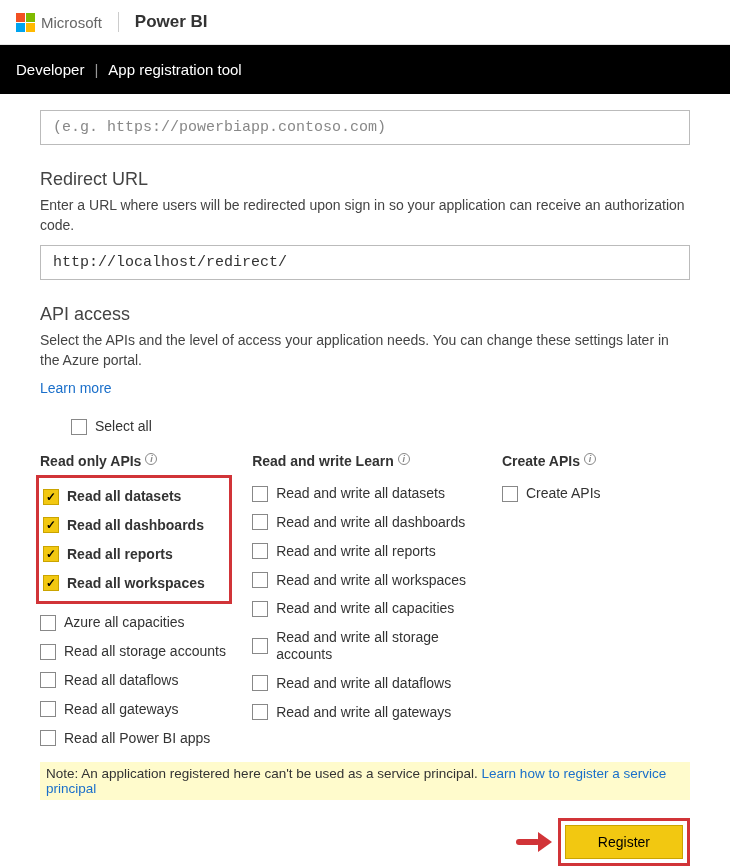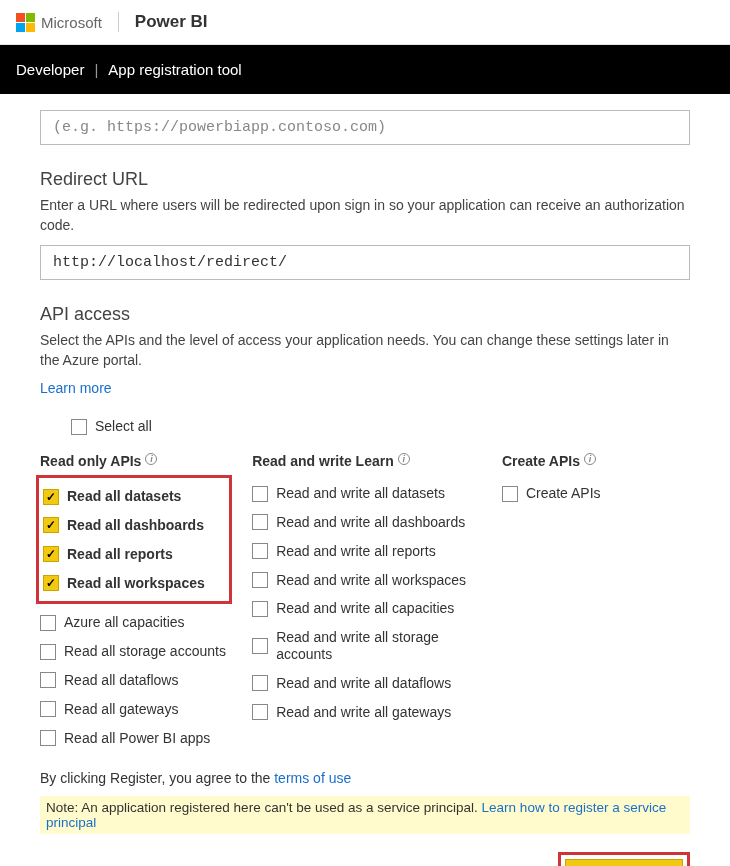--- a/index.html
+++ b/index.html
@@ -211,23 +211,20 @@
         <span class="info-icon">i</span>
       </div>
       <div class="checkbox-row">
         <span class="cb"></span>
         <span class="cb-label">Create APIs</span>
       </div>
     </div>
 
   </div>
 
-  <div class="agree">
-    <span>By clicking Register, you agree to the </span><span class="link">terms of use</span>
-  </div>
 
   <div class="note-bar">
     <span>Note: An application registered here can't be used as a service principal. </span><span class="link">Learn how to register a service principal</span>
   </div>
 
   <div class="action-row">
     <div class="arrow">
       <div class="arrow-line"></div>
         <div class="arrow-head"></div>
     </div>

